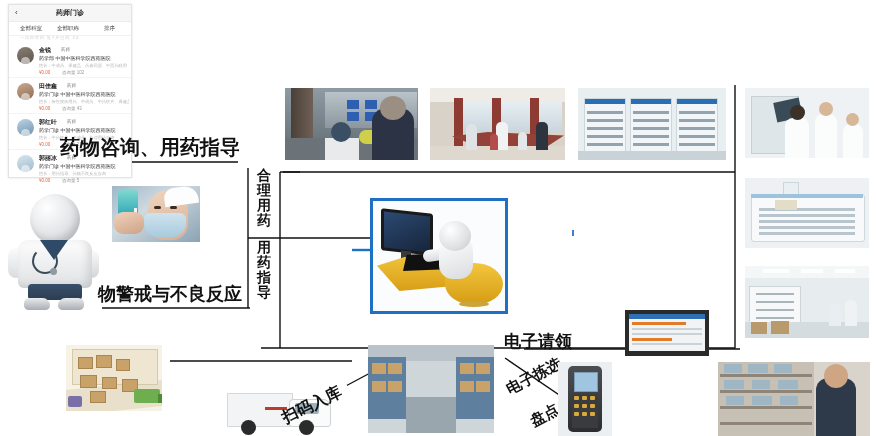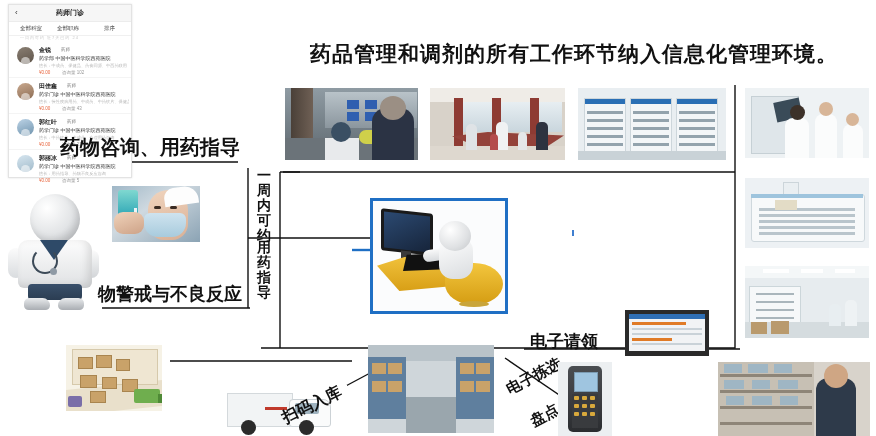--- a/index.html
+++ b/index.html
@@ -261,21 +261,20 @@
 
     <path d="M524,349 L740,349" stroke="#111" stroke-width="1.4" fill="none"></path>
 
     <path d="M505,358 L596,420" stroke="#111" stroke-width="1.4" fill="none"></path>
 
     <path d="M573,230 L573,236" stroke="#3f7fd0" stroke-width="2" fill="none"></path>
     <path d="M502,213 L487,213" stroke="#1f6fc4" stroke-width="3" fill="none"></path>
     <path d="M370,250 L352,250" stroke="#1f6fc4" stroke-width="2.4" fill="none"></path>
   </svg>
 
-  <div class="headline">药品管理和调剂的所有工作环节纳入信息化管理环境。</div>
 
   <div class="phone">
     <div class="phone-title">
       <div class="phone-back">‹</div>
       <div class="t">药师门诊</div>
     </div>
     <div class="filters">
       <span class="f1">全部科室</span>
       <span class="f2">全部职称</span>
       <span class="f3">排序</span>
@@ -443,21 +442,21 @@
     <div class="eye e1"></div>
       <div class="eye e2"></div>
     <div class="mask"></div>
       <div class="hand"></div>
   </div>
 
   <div class="lbl" style="left:60px;top:134px;font-size:20px">药物咨询、用药指导</div>
 
   <div class="lbl" style="left:98px;top:282px;font-size:18px;line-height:24px;width:158px">物警戒与不良反应</div>
 
-  <div class="vlabel" style="left:256px;top:168px">一周内可约</div>
+  <div class="vlabel" style="left:256px;top:168px">合理用药</div>
   <div class="vlabel" style="left:256px;top:240px">用药指导</div>
 
   <div class="pcbox">
     <div class="monitor"></div>
       <div class="mstand"></div>
     <div class="desk"></div>
       <div class="kbd"></div>
     <div class="chair"></div>
       <div class="chairbase"></div>
     <div class="parm"></div>
@@ -500,21 +499,21 @@
     <div class="bx" style="left:20px;top:18px;width:14px;height:11px"></div>
     <div class="bx" style="left:4px;top:36px;width:14px;height:11px"></div>
     <div class="bx" style="left:20px;top:36px;width:14px;height:11px"></div>
     <div class="bx" style="right:4px;top:18px;width:14px;height:11px"></div>
     <div class="bx" style="right:20px;top:18px;width:14px;height:11px"></div>
     <div class="bx" style="right:4px;top:36px;width:14px;height:11px"></div>
     <div class="bx" style="right:20px;top:36px;width:14px;height:11px"></div>
     <div class="aisle"></div>
   </div>
 
-  <div class="lbl" style="left:530px;top:330px;font-size:17px">电子请领</div>
+  <div class="lbl" style="left:504px;top:330px;font-size:17px">电子请领</div>
 
   <div class="lbl rot-b" style="left:512px;top:380px;font-size:15px;white-space:nowrap">电子拣选</div>
   <div class="lbl rot-b" style="left:536px;top:412px;font-size:15px;white-space:nowrap">盘点</div>
 
   <div class="photo term">
     <div class="scr">
       <div class="bar"></div>
       <div class="org" style="top:8px;width:54px"></div>
       <div class="ln" style="top:14px"></div>
       <div class="ln" style="top:19px"></div>

